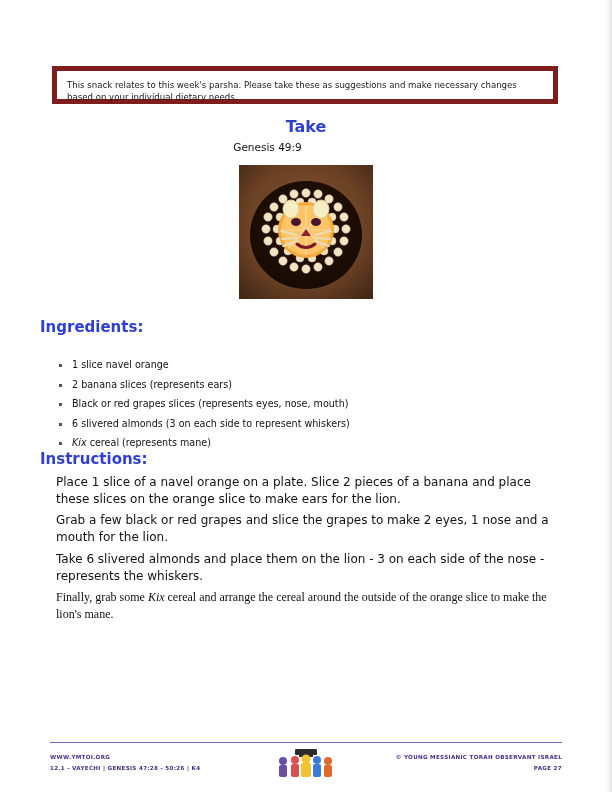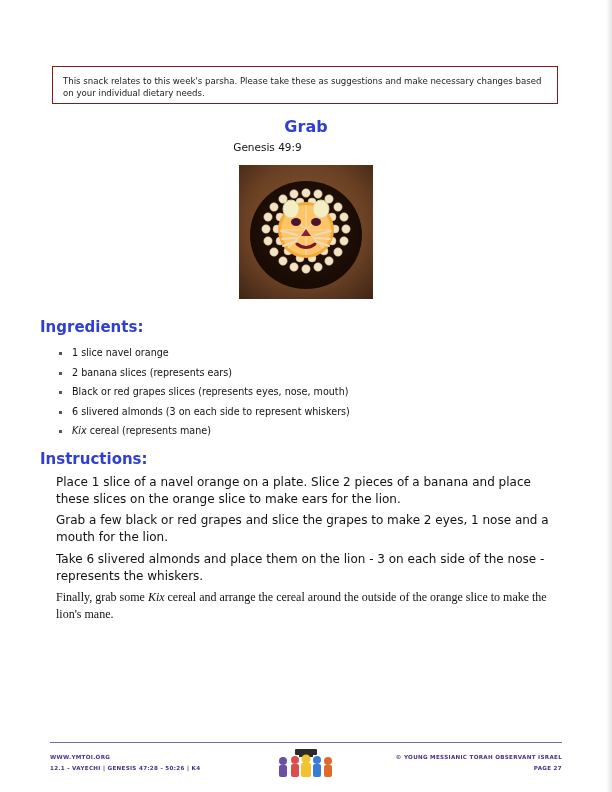--- a/index.html
+++ b/index.html
@@ -47,21 +47,21 @@
     font-weight: bold;
     font-family: "DejaVu Sans", sans-serif;
   }
 
   .notice-box {
     position: absolute;
     left: 52px;
     top: 66px;
     width: 506px;
     height: 38px;
-    border: 1px solid #7f1d1d;
+    border: 5px solid #7f1d1d;
     box-sizing: border-box;
     padding: 8px 10px 0 10px;
   }
   .notice-text {
     font-size: 8.6px;
     line-height: 1.45;
     color: #1a1a1a;
     font-family: "DejaVu Sans", sans-serif;
   }
 
@@ -105,21 +105,21 @@
     font-size: 15px;
     font-weight: bold;
     font-family: "DejaVu Sans", sans-serif;
   }
   #ingredients-head { top: 318px; }
   #instructions-head { top: 450px; text-align: right; }
 
   .ing-list {
     position: absolute;
     left: 56px;
-    top: 348px;
+    top: 360px;
     width: 500px;
     margin: 0;
     padding: 0;
     list-style: none;
   }
   .ing-list li {
     position: relative;
     padding-left: 16px;
     font-size: 9.6px;
     line-height: 1.0;
@@ -198,21 +198,21 @@
 <div class="page">
 
   <div class="left-stripe"></div>
   <div class="edge-shadow"></div>
 
 
   <div class="notice-box">
     <div class="notice-text">This snack relates to this week's parsha. Please take these as suggestions and make necessary changes based on your individual dietary needs.</div>
   </div>
 
-  <div class="recipe-title">Grab</div>
+  <div class="recipe-title">Take</div>
   <div class="recipe-verse">Genesis 49:9</div>
 
   <div class="photo">
     <svg width="134" height="134" viewBox="0 0 134 134" xmlns="http://www.w3.org/2000/svg">
       <defs>
         <radialGradient id="wood" cx="50%" cy="45%" r="75%">
           <stop offset="0%" stop-color="#8a5a33"></stop>
           <stop offset="60%" stop-color="#6b4124"></stop>
           <stop offset="100%" stop-color="#3d2415"></stop>
         </radialGradient>

